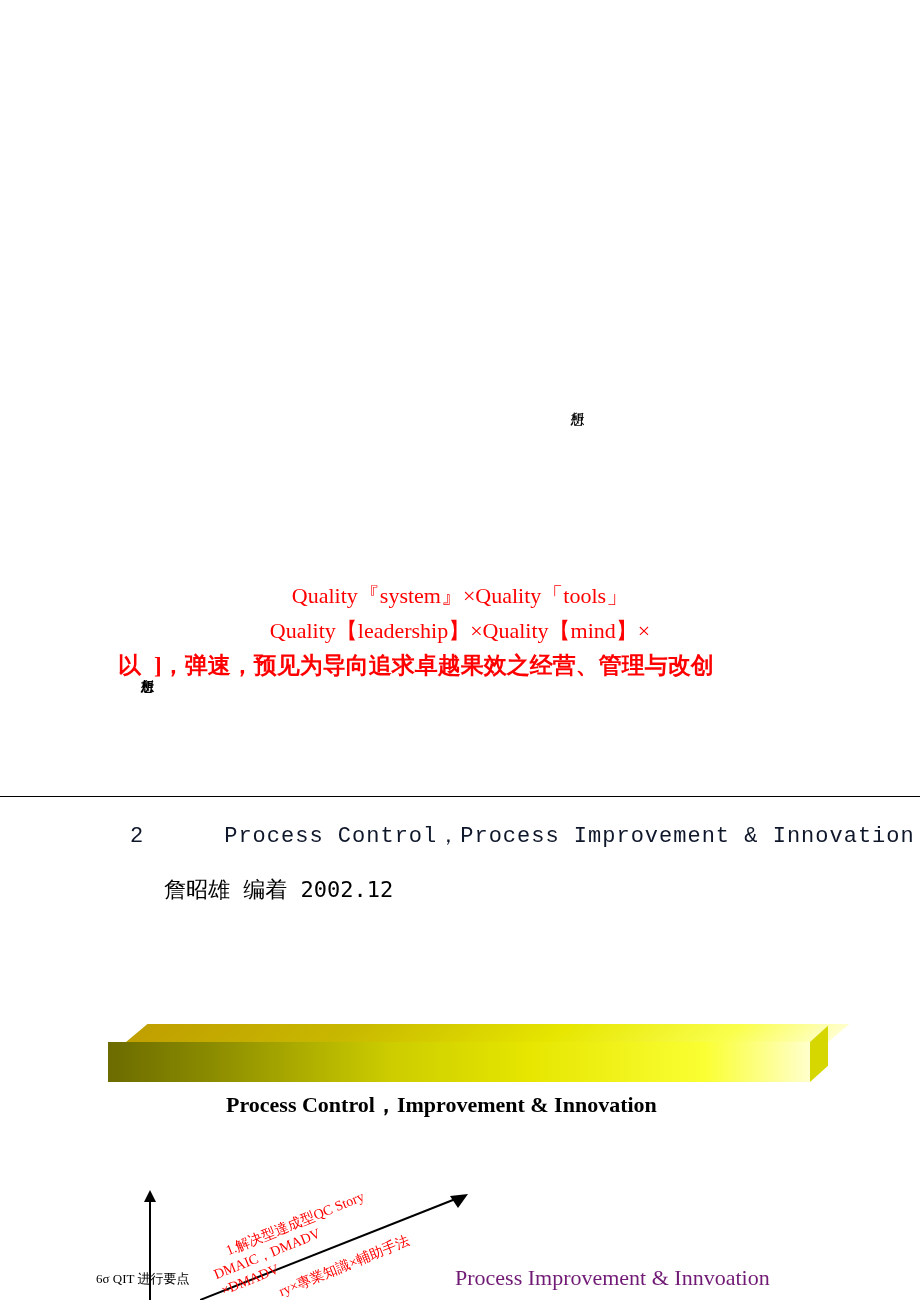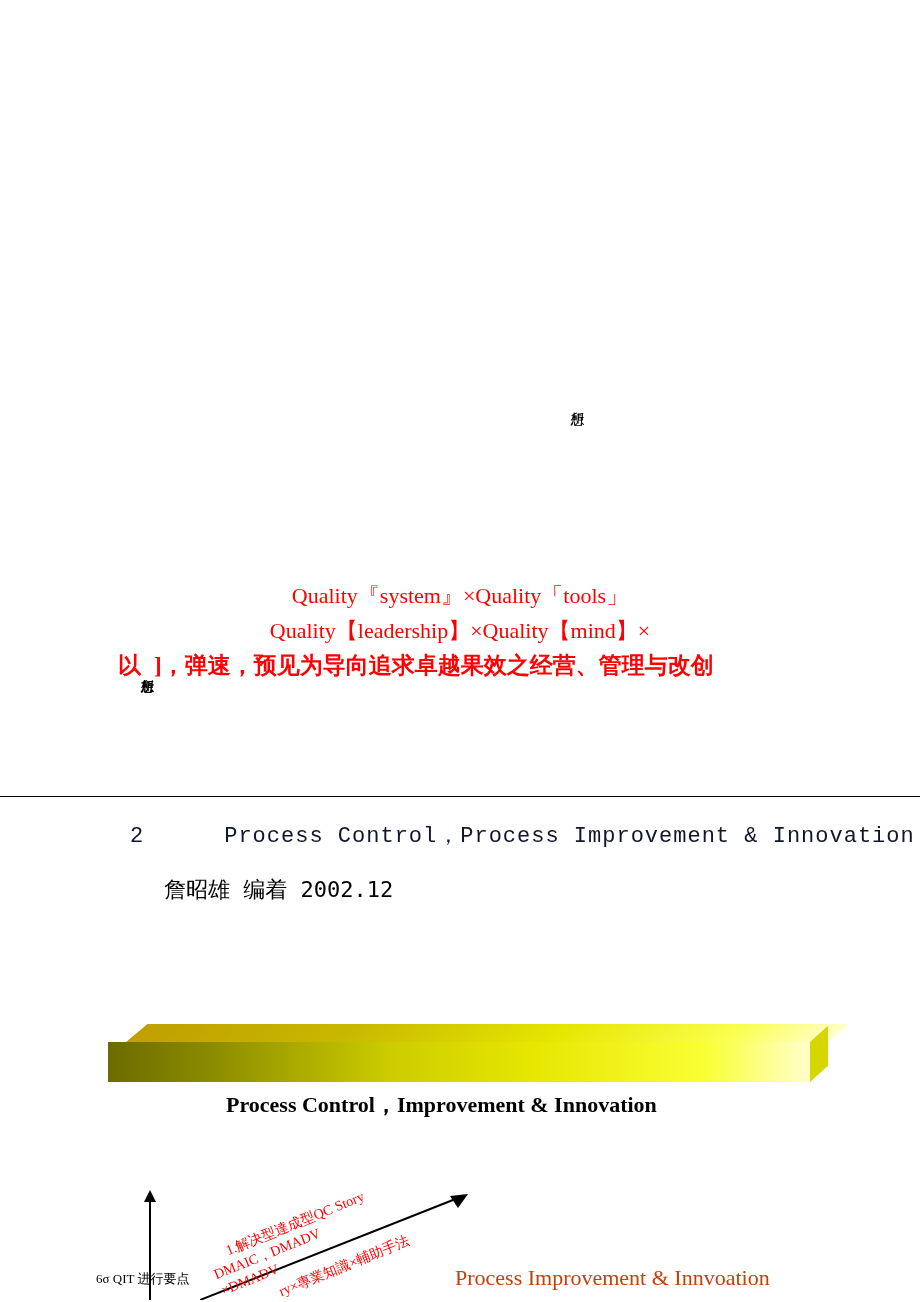--- a/index.html
+++ b/index.html
@@ -143,21 +143,21 @@
     font-size: 13px;
     color: #000;
     font-family: "SimSun", serif;
     margin-left: 36px;
   }
   .bottom-red {
     position: absolute;
     left: 455px;
     top: 1265px;
     font-size: 22px;
-    color: #c2410c;
+    color: #701a75;
     font-family: "Times New Roman", serif;
   }
 </style>
 </head>
 <body>
 
 <div class="top-mark">所想</div>
 
 <div class="red-block">
   <div>Quality『system』×Quality「tools」</div>

